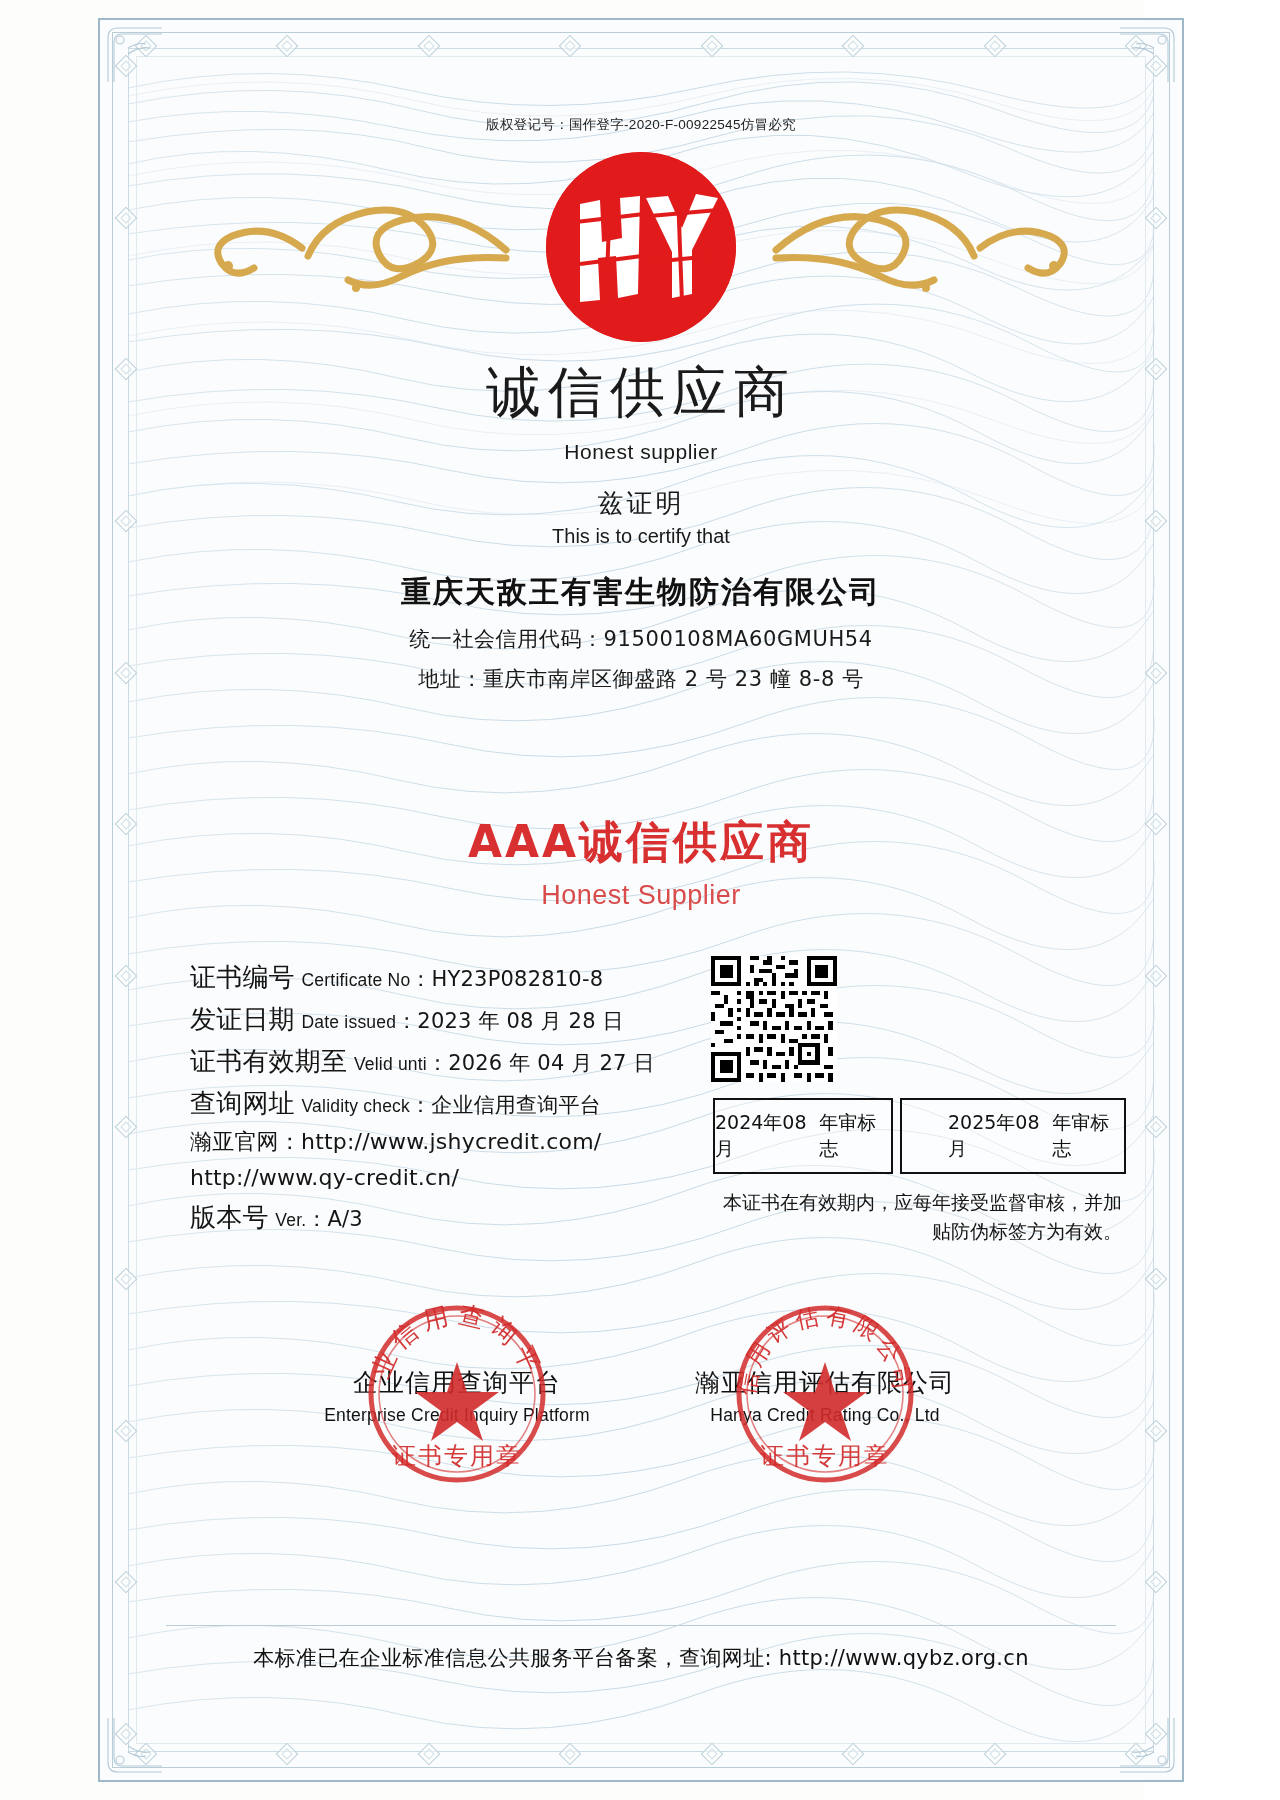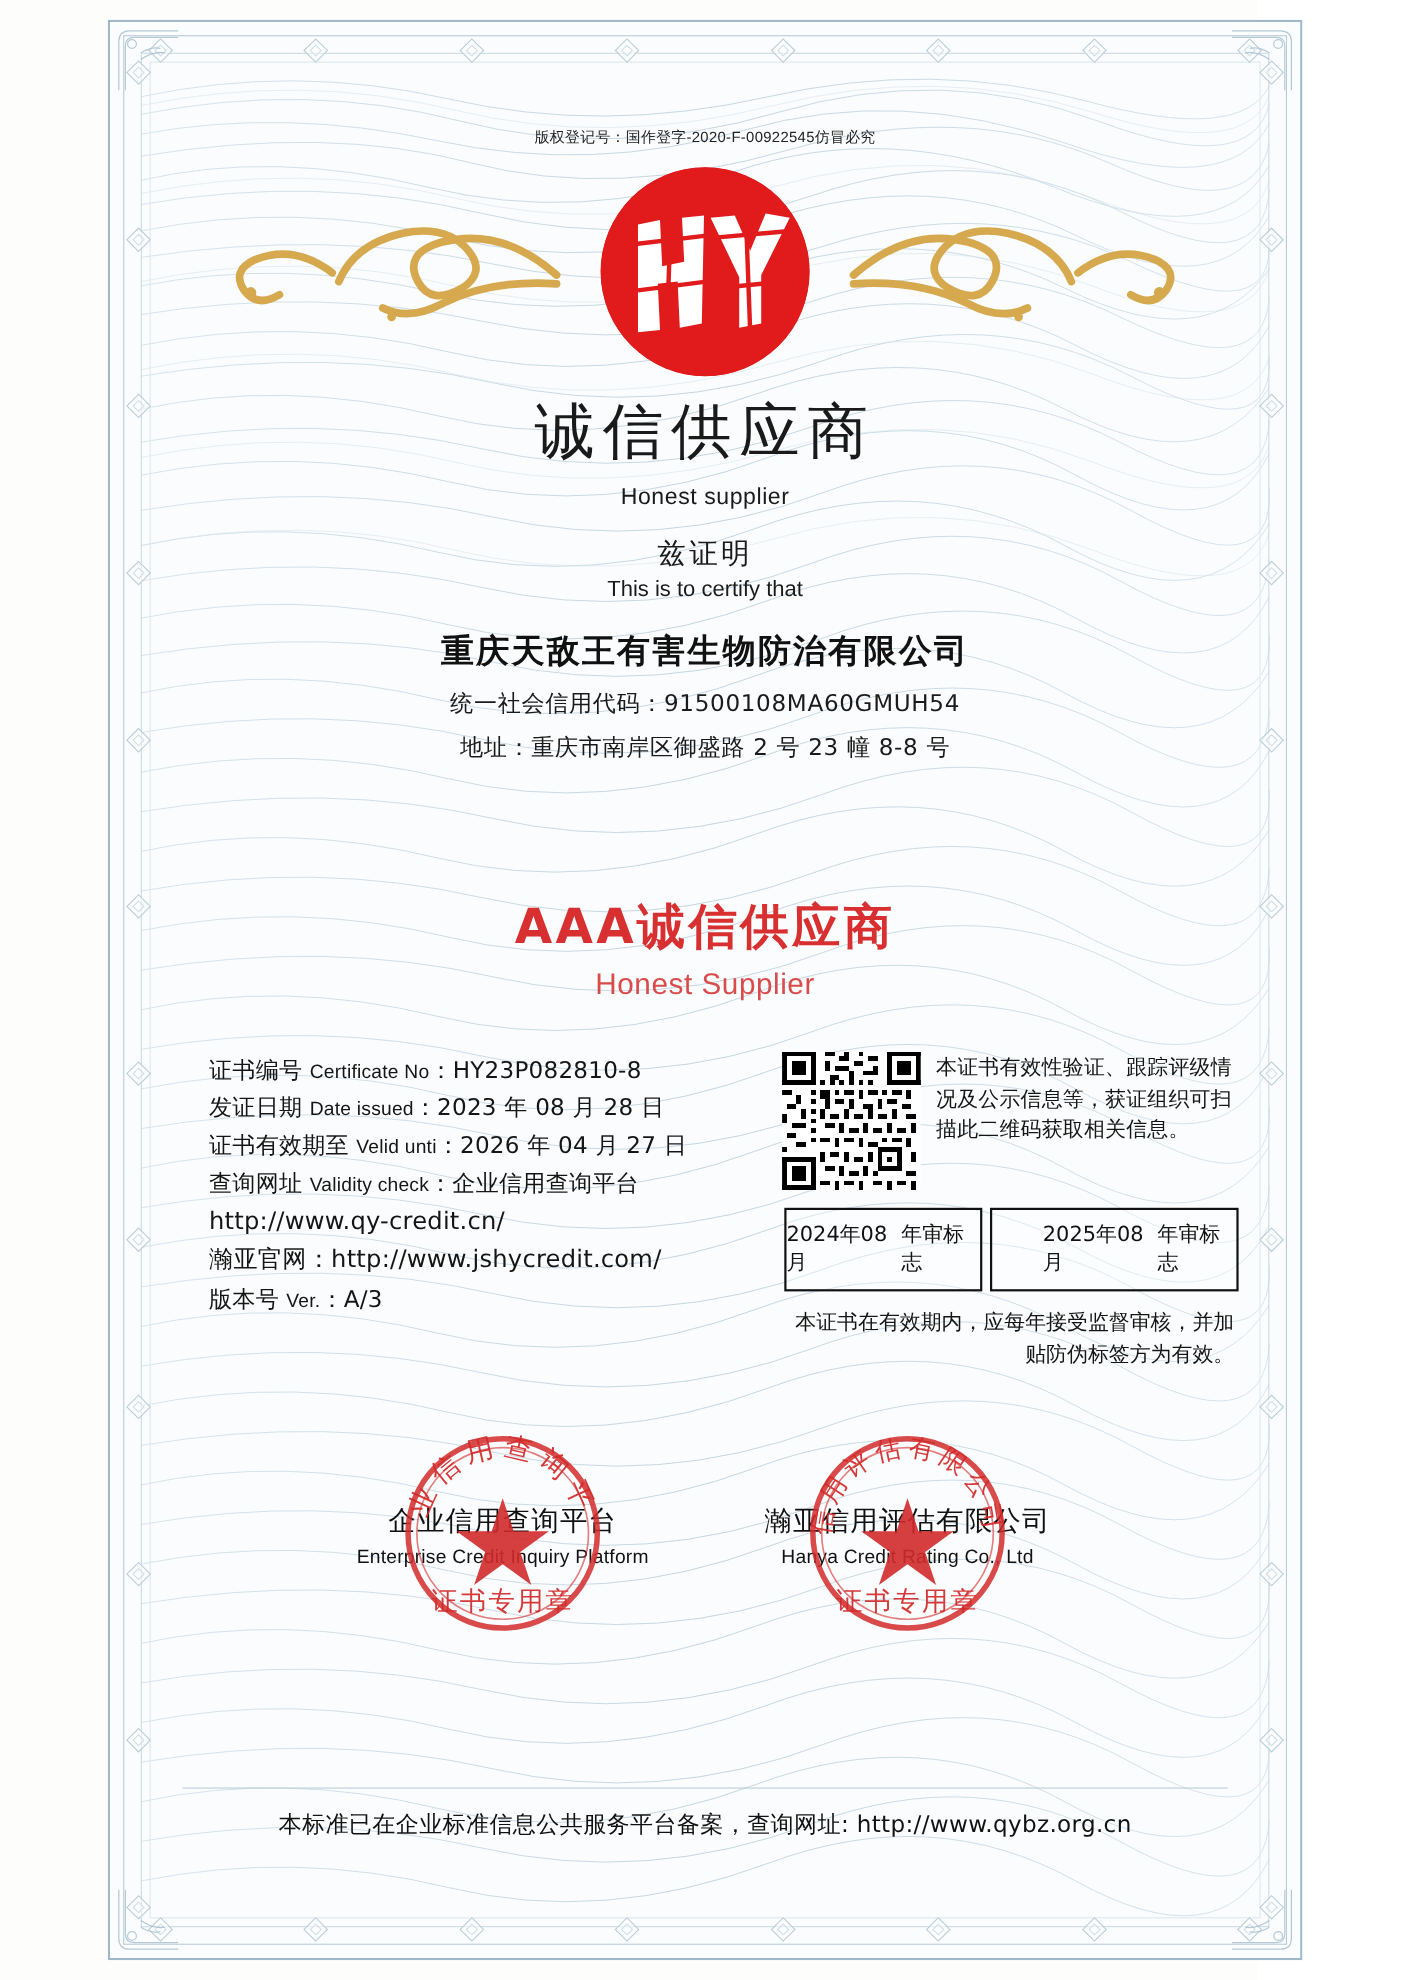--- a/index.html
+++ b/index.html
@@ -216,21 +216,21 @@
     box-sizing: border-box;
   }
   .info-line {
     font-size: 20.5px;
     color: #151515;
     line-height: 1.62;
     letter-spacing: .2px;
     white-space: nowrap;
     font-family: "DejaVu Sans", sans-serif;
   }
-  .info-line .lbl-cn { font-size: 21px; }
+  .info-line .lbl-cn { font-size: 26px; }
   .info-line .lbl-en { font-size: 17.5px; font-family: "Liberation Sans", sans-serif; }
   .info-line .val { font-size: 21px; }
   .info-line.url { font-size: 22px; }
 
   .qr-col {
     flex: 1;
     padding-left: 6px;
   }
   .qr-row {
     display: flex;
@@ -585,24 +585,24 @@
               <span class="lbl-en">Date issued</span><span class="val">：2023 年 08 月 28 日</span>
             </div>
             <div class="info-line">
               <span class="lbl-cn">证书有效期至</span>
               <span class="lbl-en">Velid unti</span><span class="val">：2026 年 04 月 27 日</span>
             </div>
             <div class="info-line">
               <span class="lbl-cn">查询网址</span>
               <span class="lbl-en">Validity check</span><span class="val">：企业信用查询平台</span>
             </div>
-            <div class="info-line url">http://www.qy-credit.cn/</div>
             <div class="info-line url">
               <span>瀚亚官网：</span><span>http://www.jshycredit.com/</span>
             </div>
+            <div class="info-line url">http://www.qy-credit.cn/</div>
             <div class="info-line">
               <span class="lbl-cn">版本号</span>
               <span class="lbl-en">Ver.</span><span class="val">：A/3</span>
             </div>
           </div>
 
           <div class="qr-col">
             <div class="qr-row">
               <svg class="qr" viewBox="0 0 29 29" shape-rendering="crispEdges">
                 <rect width="29" height="29" fill="#ffffff"></rect>
@@ -720,21 +720,20 @@
                   <rect x="8" y="27" width="2" height="1"></rect>
                     <rect x="11" y="27" width="1" height="2"></rect>
                   <rect x="13" y="27" width="2" height="1"></rect>
                     <rect x="16" y="27" width="1" height="2"></rect>
                   <rect x="19" y="27" width="2" height="1"></rect>
                     <rect x="22" y="27" width="1" height="2"></rect>
                   <rect x="24" y="27" width="2" height="1"></rect>
                     <rect x="27" y="27" width="1" height="2"></rect>
                 </g>
               </svg>
-              <div class="qr-note">本证书有效性验证、跟踪评级情况及公示信息等，获证组织可扫描此二维码获取相关信息。</div>
             </div>
 
             <div class="stamp-boxes">
               <div class="stamp-box">
                 <div>2024年08月</div>
                 <div>年审标志</div>
               </div>
               <div class="stamp-box">
                 <div>2025年08月</div>
                 <div>年审标志</div>

